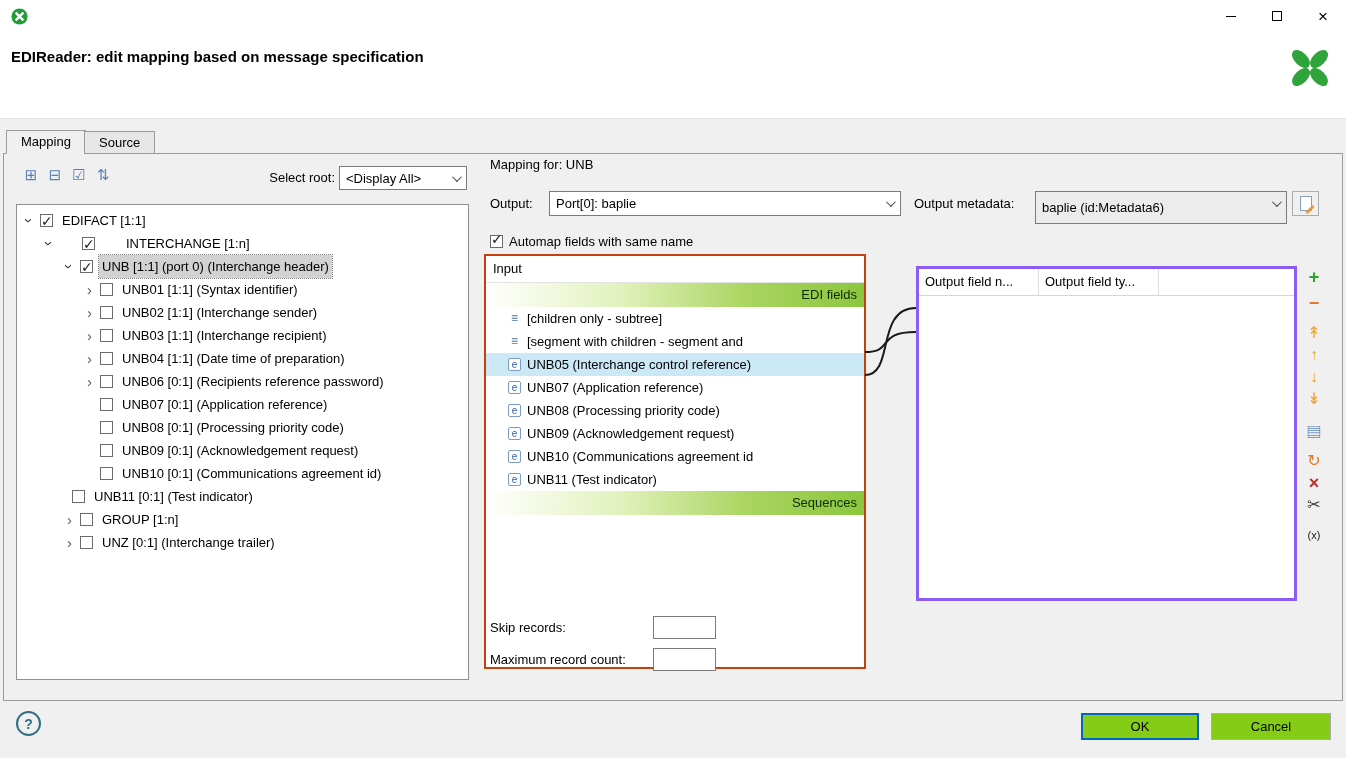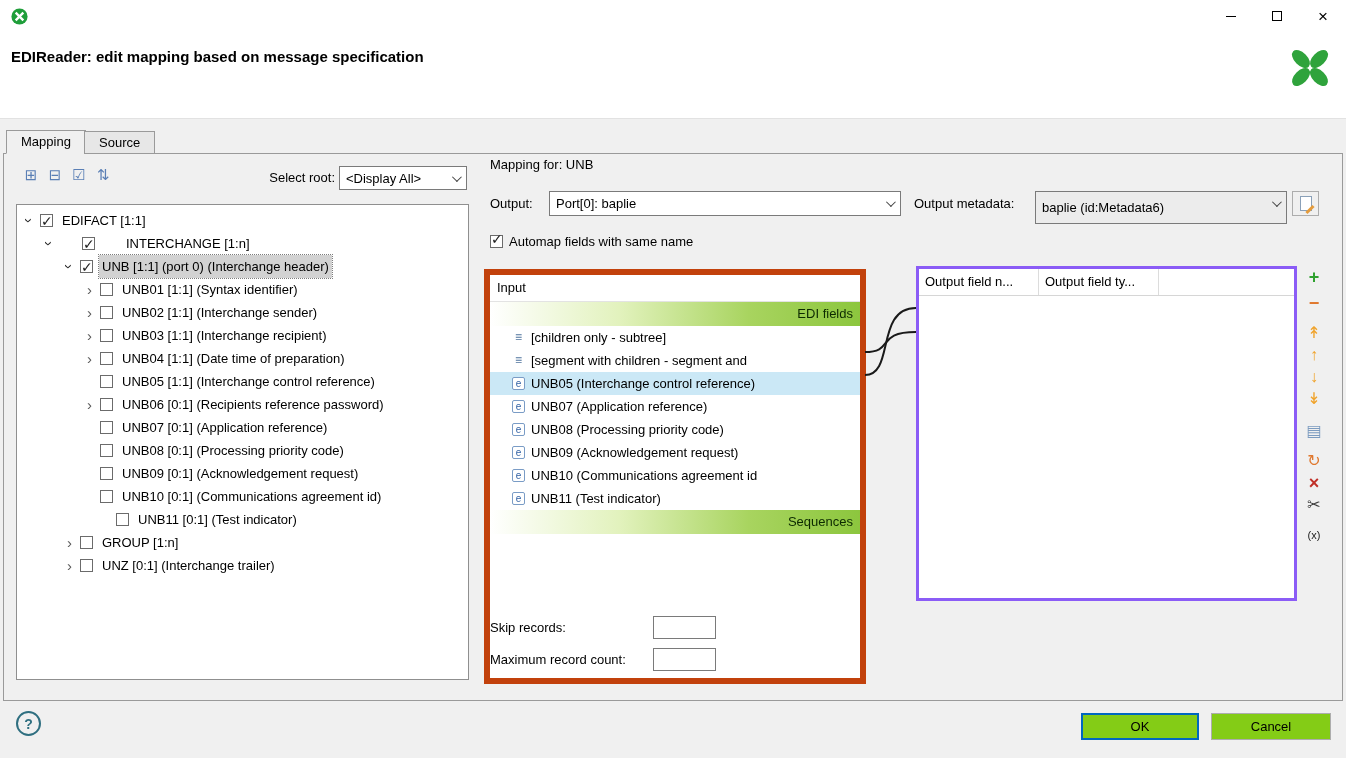--- a/index.html
+++ b/index.html
@@ -55,21 +55,21 @@
   .combo-output { left:545px; top:37px; width:352px; height:25px; }
   .outmeta-label { left:910px; top:37px; }
   .combo-metadata { left:1031px; top:37px; width:252px; height:33px; background:#ececec; }
   .icon-btn { position:absolute; left:1288px; top:37px; width:27px; height:25px; border:1px solid #adadad; background:#f0f0f0; display:flex; align-items:center; justify-content:center; }
   .doc-shape { width:12px; height:15px; background:#fff; border:1px solid #8aa0b8; position:relative; }
   .pencil { position:absolute; right:-4px; bottom:-1px; width:10px; height:3px; background:#e49b3c; transform:rotate(-45deg); }
 
   .automap-row { position:absolute; left:486px; top:78px; display:flex; align-items:center; height:18px; }
   .automap-row .cbx { margin:0 6px 0 0; }
 
-  .input-panel { position:absolute; left:480px; top:115px; width:382px; height:415px; background:#fff; border:6px solid #c2410c; overflow:hidden; }
+  .input-panel { position:absolute; left:480px; top:100px; width:382px; height:415px; background:#fff; border:2px solid #c2410c; overflow:hidden; }
   .input-header { height:27px; line-height:26px; padding-left:7px; border-bottom:1px solid #e3e3e3; background:#fff; white-space:nowrap; }
   .band { height:24px; line-height:24px; text-align:right; padding-right:7px; color:#0c2a00;
           background:linear-gradient(90deg,#ffffff 0%,#e2f2bd 35%,#a8d45f 70%,#8cc63e 100%); }
   .input-row { height:23px; line-height:23px; display:flex; align-items:center; gap:6px; padding-left:22px; white-space:nowrap; overflow:hidden; }
   .input-row.selected { background:#cbe8f6; }
   .fld-icon { width:13px; height:13px; flex:0 0 13px; border:1px solid #7a9cc6; border-radius:2px; background:#fff; color:#2f5fa3; font-size:10px; line-height:11px; text-align:center; }
   .sub-icon { width:13px; height:13px; flex:0 0 13px; color:#50749e; font-size:12px; line-height:13px; text-align:center; }
 
   .conn-svg { position:absolute; left:861px; top:112px; width:51px; height:335px; }
 
@@ -173,25 +173,20 @@
             <span class="expander collapsed"></span>
             <span class="cbx"></span>
             <span class="tree-label">UNB03 [1:1] (Interchange recipient)</span>
           </div>
           <div class="tree-row" style="padding-left: 64px;">
             <span class="expander collapsed"></span>
             <span class="cbx"></span>
             <span class="tree-label">UNB04 [1:1] (Date time of preparation)</span>
           </div>
           <div class="tree-row" style="padding-left: 64px;">
-            <span class="expander leaf"></span>
-            <span class="cbx"></span>
-            <span class="tree-label">UNB05 [1:1] (Interchange control reference)</span>
-          </div>
-          <div class="tree-row" style="padding-left: 64px;">
             <span class="expander collapsed"></span>
             <span class="cbx"></span>
             <span class="tree-label">UNB06 [0:1] (Recipients reference password)</span>
           </div>
           <div class="tree-row" style="padding-left: 64px;">
             <span class="expander leaf"></span>
             <span class="cbx"></span>
             <span class="tree-label">UNB07 [0:1] (Application reference)</span>
           </div>
           <div class="tree-row" style="padding-left: 64px;">
@@ -202,21 +197,21 @@
           <div class="tree-row" style="padding-left: 64px;">
             <span class="expander leaf"></span>
             <span class="cbx"></span>
             <span class="tree-label">UNB09 [0:1] (Acknowledgement request)</span>
           </div>
           <div class="tree-row" style="padding-left: 64px;">
             <span class="expander leaf"></span>
             <span class="cbx"></span>
             <span class="tree-label">UNB10 [0:1] (Communications agreement id)</span>
           </div>
-          <div class="tree-row" style="padding-left: 80px;">
+          <div class="tree-row" style="padding-left: 36px;">
             <span class="expander leaf"></span>
             <span class="cbx"></span>
             <span class="tree-label">UNB11 [0:1] (Test indicator)</span>
           </div>
           <div class="tree-row" style="padding-left: 44px;">
             <span class="expander collapsed"></span>
             <span class="cbx"></span>
             <span class="tree-label">GROUP [1:n]</span>
           </div>
           <div class="tree-row" style="padding-left: 44px;">

